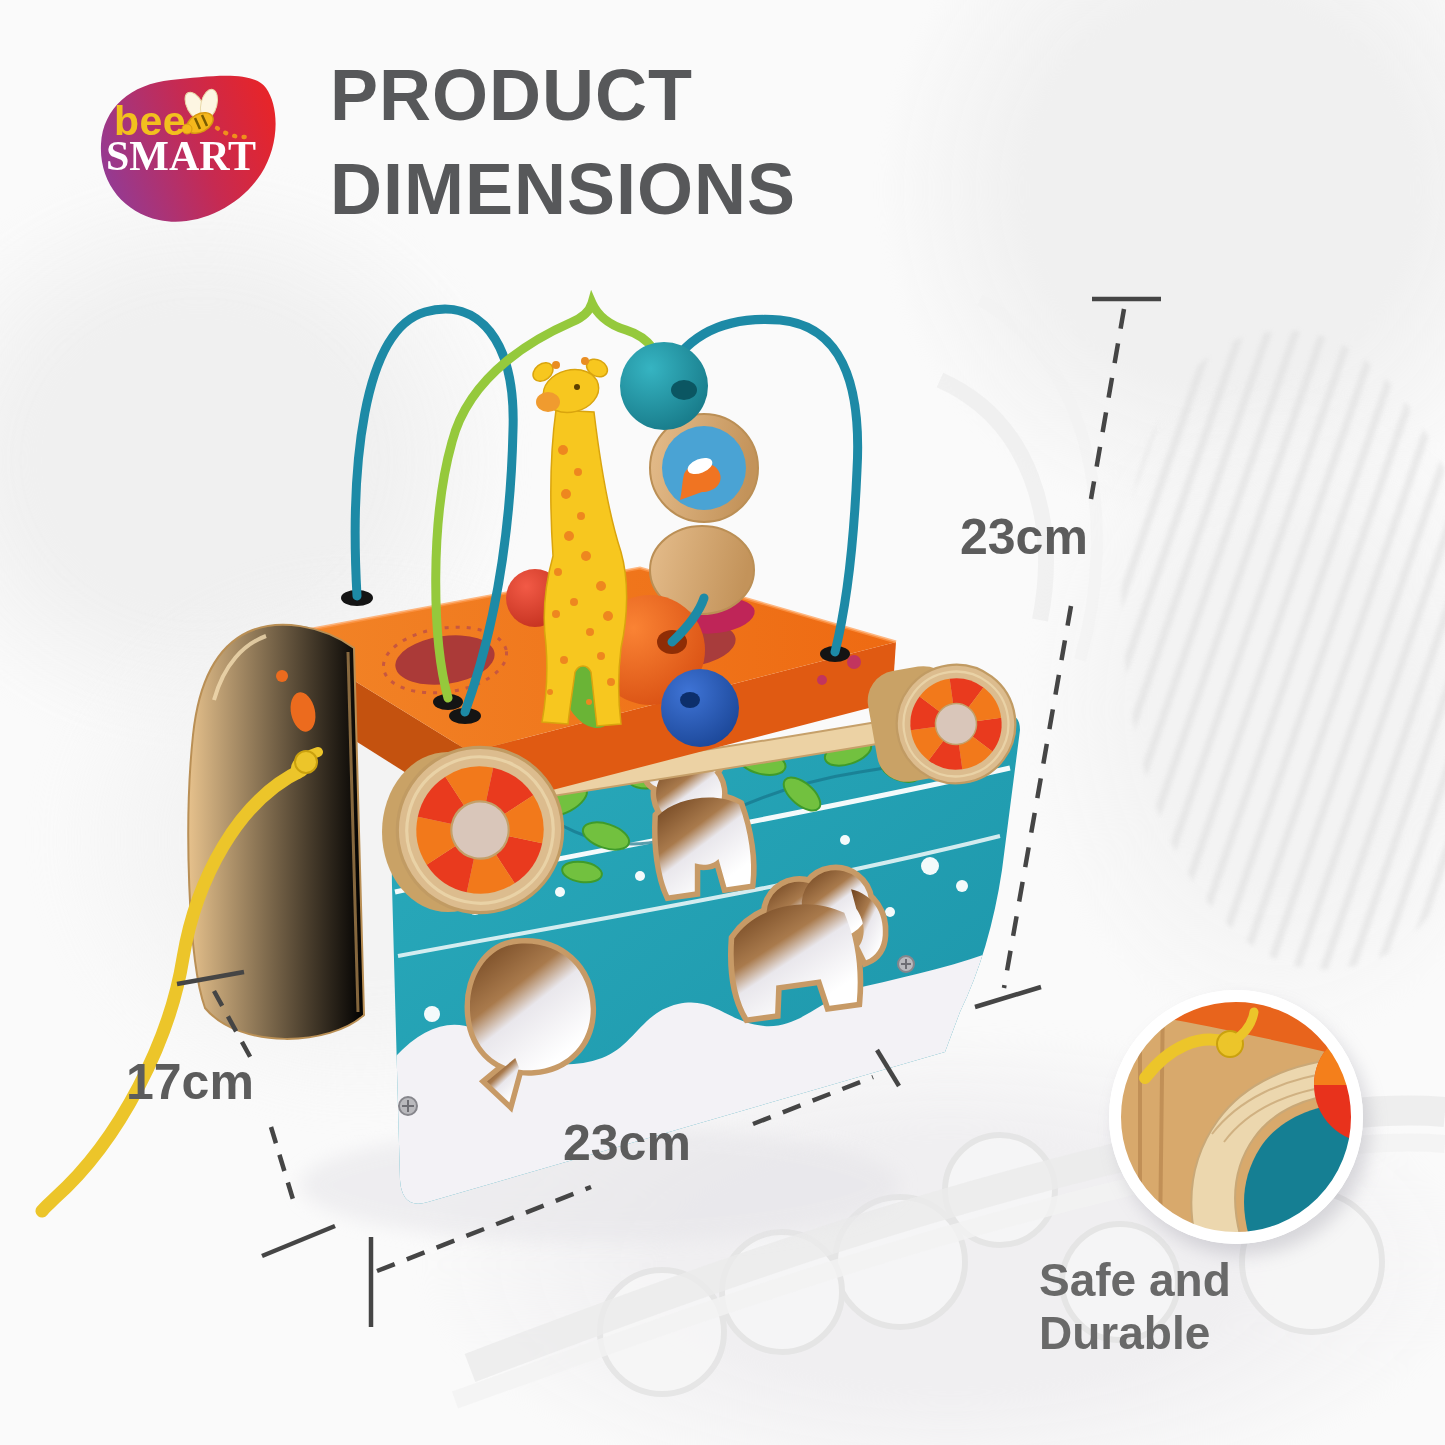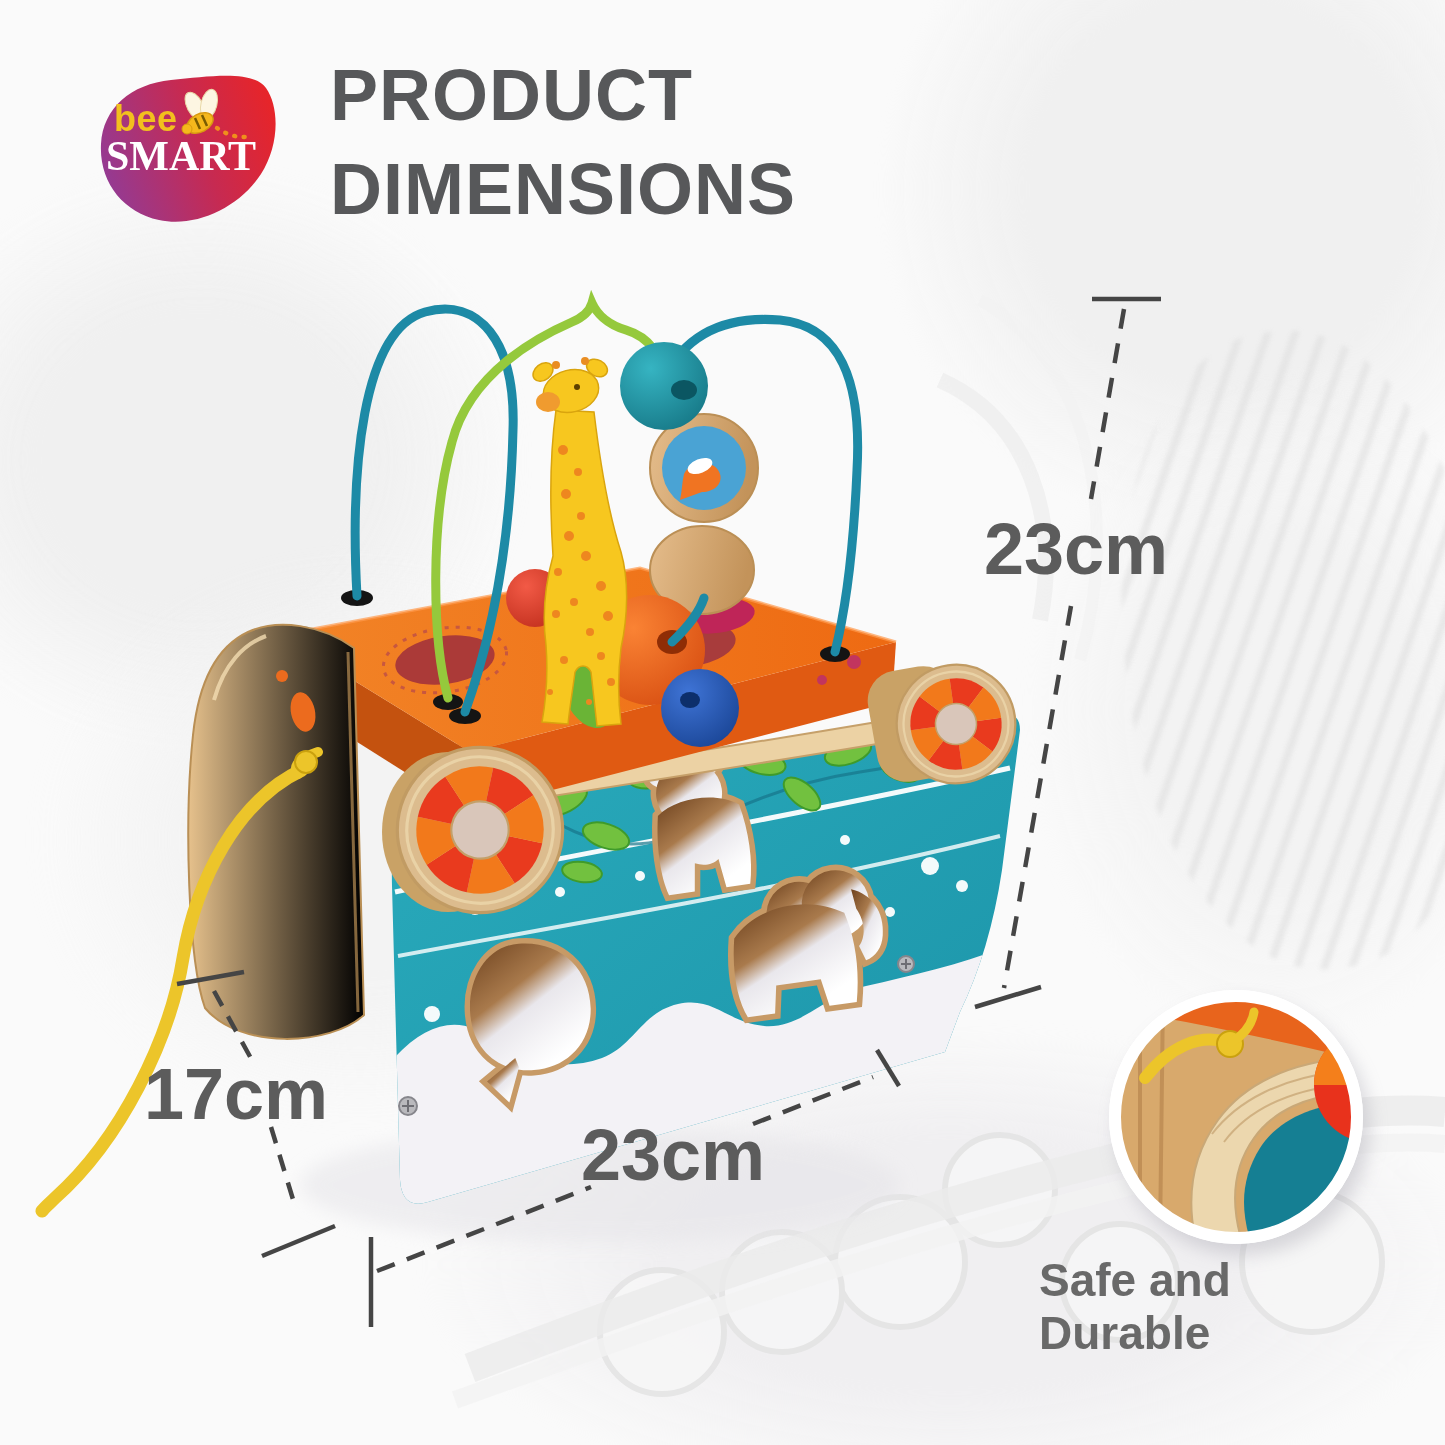--- a/index.html
+++ b/index.html
@@ -21,29 +21,29 @@
           filter:blur(12px);opacity:.9;}
   .g-table{left:40px;top:560px;width:640px;height:560px;border-radius:50%;
           background:radial-gradient(closest-side,#f2f2f2 55%,rgba(242,242,242,0) 100%);
           filter:blur(14px);opacity:.8;}
   .g-basket{left:420px;top:1030px;width:1060px;height:470px;border-radius:50%;
           background:radial-gradient(closest-side,#f0eff1 55%,rgba(240,239,241,0) 100%);
           filter:blur(8px);}
   .art{position:absolute;left:0;top:0;}
   
   .logo{position:absolute;left:83px;top:66px;width:200px;height:164px;}
-  .logo .bee-word{position:absolute;left:31px;top:32px;font-size:36px;font-weight:bold;
+  .logo .bee-word{position:absolute;left:31px;top:32px;font-size:41px;font-weight:bold;
         letter-spacing:.5px;color:#f2c01e;}
   .logo .smart-word{position:absolute;left:0;top:66px;width:196px;text-align:center;
         font-family:"Liberation Serif",serif;font-weight:bold;font-size:42px;color:#ffffff;}
   
   .title{position:absolute;left:330px;top:48px;font-size:72px;line-height:94px;
          font-weight:bold;letter-spacing:1px;color:#57585a;}
   
-  .dim-label{position:absolute;font-size:72px;font-weight:bold;color:#5c5c5c;text-align:center;}
+  .dim-label{position:absolute;font-size:50px;font-weight:bold;color:#5c5c5c;text-align:left;}
   .dim-height{left:960px;top:508px;width:232px;}
   .dim-width{left:563px;top:1114px;width:220px;}
   .dim-depth{left:126px;top:1053px;width:220px;}
   
   .caption{position:absolute;left:1039px;top:1254px;width:400px;text-align:left;
            font-size:46px;line-height:53px;font-weight:600;color:#696969;}
 </style>
 </head>
 <body>
 

